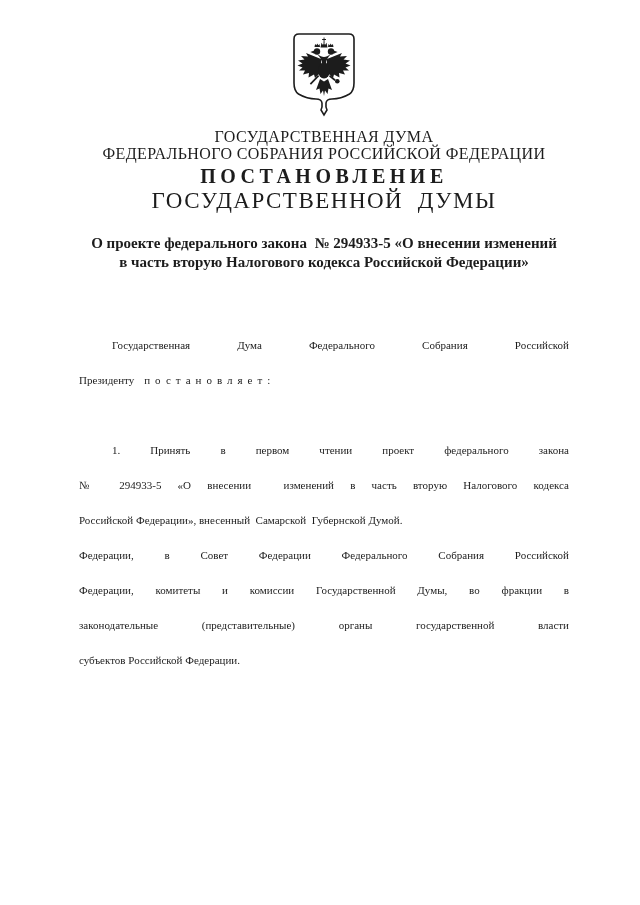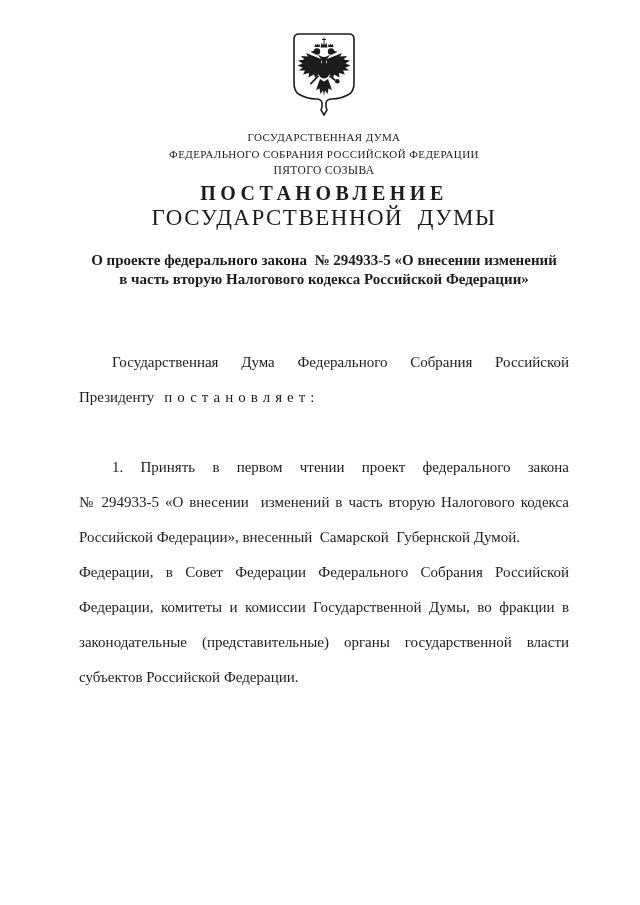--- a/index.html
+++ b/index.html
@@ -9,41 +9,41 @@
     background: #ffffff;
     color: #1c1c1c;
     font-family: "Liberation Serif", "DejaVu Serif", serif;
     overflow: hidden;
   }
   .content { width: 490px; margin-left: 79px; }
 
   .emblem { width: 64px; height: 88px; margin: 31px auto 0; }
 
   .org { margin-top: 10px; text-align: center; }
-  .org-line { font-size: 11px; line-height: 16.5px; letter-spacing: 0.4px; }
+  .org-line { font-size: 16px; line-height: 16.5px; letter-spacing: 0.4px; }
   .org-line-small { font-size: 11.5px; }
 
   .doc-type { margin: 0; text-align: center; font-weight: normal; }
   .doc-type-1 {
     margin-top: 2px;
     font-size: 20px; line-height: 25px;
     font-weight: bold; letter-spacing: 4.5px;
   }
   .doc-type-2 {
     font-size: 23px; line-height: 24px;
     letter-spacing: 1.5px; white-space: pre-wrap;
   }
 
   .subject {
     margin-top: 21px; text-align: center;
     font-weight: bold; font-size: 15px; line-height: 19px;
   }
   .subject .sline { white-space: pre-wrap; }
 
-  .body-text { margin-top: 56px; font-size: 15px; line-height: 35px; }
+  .body-text { margin-top: 56px; font-size: 11px; line-height: 35px; }
   .para { margin: 0; }
   .para-gap { margin-top: 35px; }
   .line { display: block; white-space: pre-wrap; }
   .j { text-align: justify; text-align-last: justify; }
   .indent { text-indent: 33px; }
   .decree { font-weight: normal; letter-spacing: 5px; margin-left: 10px; }
 </style>
 </head>
 <body>
 
@@ -71,21 +71,20 @@
         <path d="M26,44 L17.8,52.5 L19,53.8 L27.2,45.3 Z"></path>
         <path d="M38,44 L43.6,48.6 L42.6,50 L37,45.4 Z"></path>
         <circle cx="45.3" cy="50.3" r="2.3"></circle>
       </g>
     </svg>
   </div>
 
   <div class="org">
     <div class="org-line">ГОСУДАРСТВЕННАЯ ДУМА</div>
     <div class="org-line">ФЕДЕРАЛЬНОГО СОБРАНИЯ РОССИЙСКОЙ ФЕДЕРАЦИИ</div>
-    <div class="org-line org-line-small">ПЯТОГО СОЗЫВА</div>
   </div>
 
   <h1 class="doc-type">
     <div class="doc-type-1">ПОСТАНОВЛЕНИЕ</div>
     <div class="doc-type-2">ГОСУДАРСТВЕННОЙ  ДУМЫ</div>
   </h1>
 
   <div class="subject">
     <div class="sline">О проекте федерального закона  № 294933-5 «О внесении изменений</div>
     <div class="sline">в часть вторую Налогового кодекса Российской Федерации»</div>

